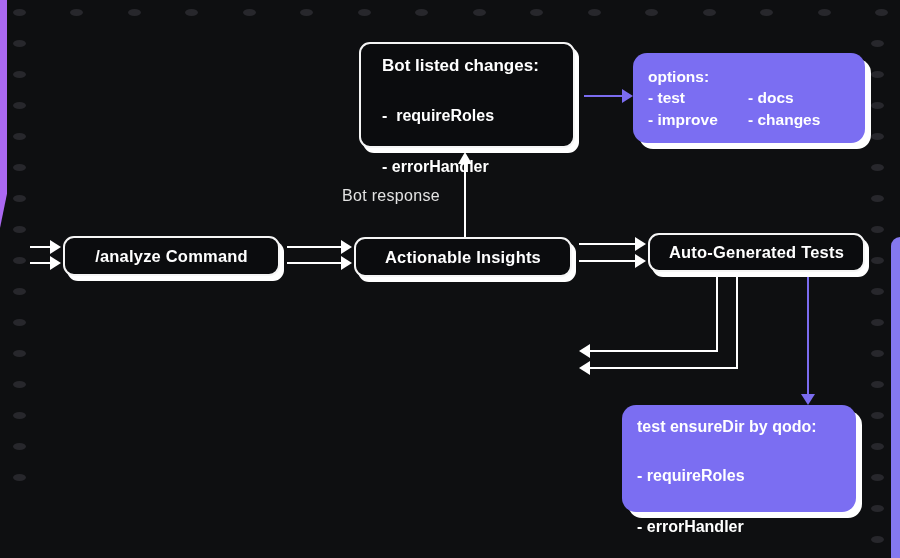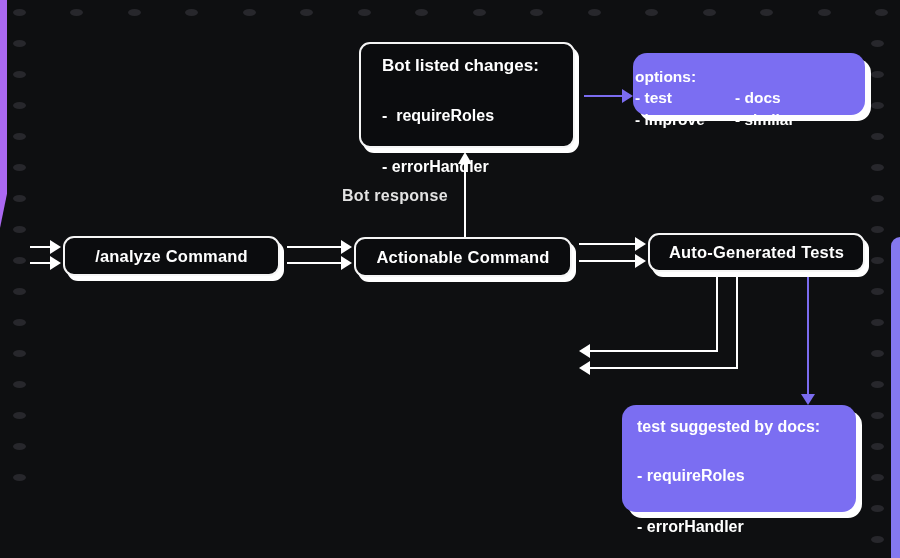--- a/index.html
+++ b/index.html
@@ -44,21 +44,21 @@
   .hline{position:absolute;height:2px;background:#ffffff;}
   .vline{position:absolute;width:2px;background:#ffffff;}
   .hline.purple-l,.vline.purple-l{background:#7b6cf0;}
   .head{position:absolute;width:0;height:0;}
   .head.right{border-top:7px solid transparent;border-bottom:7px solid transparent;border-left:11px solid #ffffff;}
   .head.left{border-top:7px solid transparent;border-bottom:7px solid transparent;border-right:11px solid #ffffff;}
   .head.up{border-left:7px solid transparent;border-right:7px solid transparent;border-bottom:12px solid #ffffff;}
   .head.right.pur{border-left-color:#7b6cf0;}
   .head.down.pur{border-left:7px solid transparent;border-right:7px solid transparent;border-top:11px solid #7b6cf0;}
   .flow-label{
-    position:absolute;font-size:16px;font-weight:700;color:#e3e3e3;
+    position:absolute;font-size:16px;font-weight:400;color:#e3e3e3;
     letter-spacing:.3px;white-space:nowrap;
   }
 </style>
 </head>
 <body>
 
 <div class="stage">
 
   <div class="accent-left"></div>
   <div class="accent-right"></div>
@@ -146,42 +146,42 @@
   <div class="head down pur" style="left:801px;top:394px"></div>
 
   <div class="flow-label" style="left:342px;top:187px">Bot response</div>
 
   <div class="node black list-node" style="left:359px;top:42px;width:216px;height:106px;padding:12px 12px 0 21px">
     <div class="nt">Bot listed changes:</div>
     <div class="ni">-  requireRoles</div>
     <div class="ni">- errorHandler</div>
   </div>
 
-  <div class="node purple list-node" style="left:633px;top:53px;width:232px;height:62px;padding:15px 10px 0 2px">
+  <div class="node purple list-node" style="left:633px;top:53px;width:232px;height:90px;padding:15px 10px 0 15px">
     <div class="nt" style="font-size:15.5px">options:</div>
     <div class="opt-grid">
       <div>- test</div>
       <div>- docs</div>
       <div>- improve</div>
-      <div>- similar</div>
+      <div>- changes</div>
     </div>
   </div>
 
   <div class="node black label-node" style="left:63px;top:236px;width:217px;height:40px">
     <span>/analyze Command</span>
   </div>
 
   <div class="node black label-node" style="left:354px;top:237px;width:218px;height:40px">
-    <span>Actionable Command</span>
+    <span>Actionable Insights</span>
   </div>
 
   <div class="node black label-node" style="left:648px;top:233px;width:217px;height:39px">
     <span>Auto-Generated Tests</span>
   </div>
 
 
   <div class="node purple list-node" style="left:622px;top:405px;width:234px;height:107px;padding:13px 10px 0 15px">
-    <div class="nt" style="font-size:16px">test suggested by docs:</div>
+    <div class="nt" style="font-size:16px">test ensureDir by qodo:</div>
     <div class="ni">- requireRoles</div>
     <div class="ni">- errorHandler</div>
   </div>
 
 </div>
 
 </body></html>

